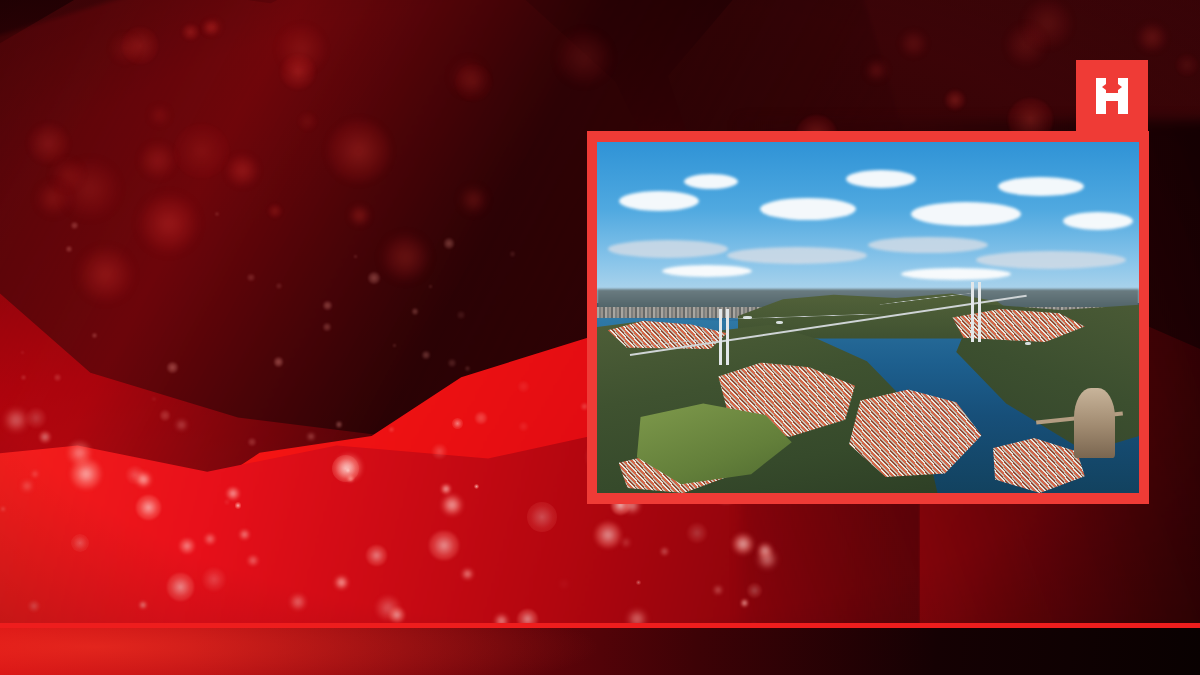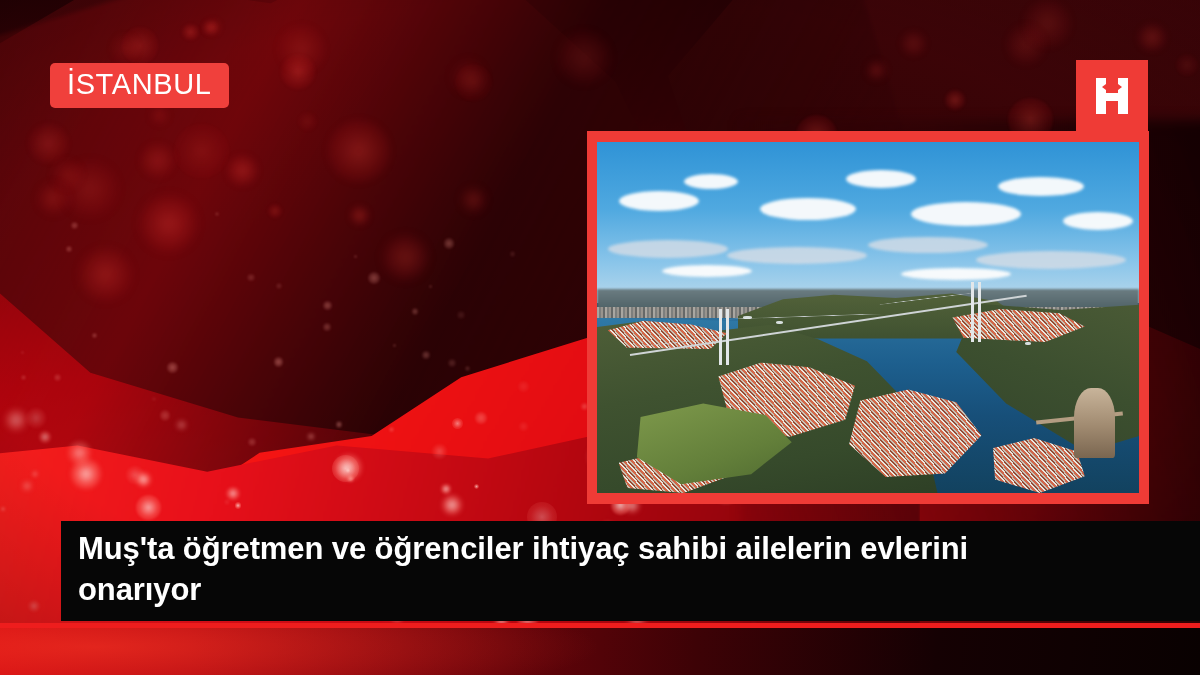--- a/index.html
+++ b/index.html
@@ -391,21 +391,20 @@
       <div class="bokeh" style="left: 323.464px; top: 323.211px; width: 7.73878px; height: 7.73878px; background: radial-gradient(circle, rgba(255, 160, 150, 0.31) 0%, rgba(220, 40, 40, 0) 100%); filter: blur(1px);"></div>
       <div class="bokeh" style="left: 21.0115px; top: 350.764px; width: 3.28521px; height: 3.28521px; background: radial-gradient(circle, rgba(255, 160, 150, 0.235) 0%, rgba(220, 40, 40, 0) 100%); filter: blur(1px);"></div>
       <div class="bokeh" style="left: 335.757px; top: 421.416px; width: 6.21525px; height: 6.21525px; background: radial-gradient(circle, rgba(255, 160, 150, 0.43) 0%, rgba(220, 40, 40, 0) 100%); filter: blur(1px);"></div>
       <div class="bokeh" style="left: 411.603px; top: 308.401px; width: 6.39244px; height: 6.39244px; background: radial-gradient(circle, rgba(255, 160, 150, 0.333) 0%, rgba(220, 40, 40, 0) 100%); filter: blur(1px);"></div>
       <div class="bokeh" style="left: 71.1752px; top: 221.95px; width: 7.13187px; height: 7.13187px; background: radial-gradient(circle, rgba(255, 160, 150, 0.333) 0%, rgba(220, 40, 40, 0) 100%); filter: blur(1px);"></div>
       <div class="bokeh" style="left: 247.688px; top: 437.526px; width: 8.75862px; height: 8.75862px; background: radial-gradient(circle, rgba(255, 160, 150, 0.29) 0%, rgba(220, 40, 40, 0) 100%); filter: blur(1px);"></div>
       <div class="bokeh" style="left: 422.095px; top: 351.488px; width: 7.74915px; height: 7.74915px; background: radial-gradient(circle, rgba(255, 160, 150, 0.318) 0%, rgba(220, 40, 40, 0) 100%); filter: blur(1px);"></div>
     </div>
   <div class="vig"></div>
 
-  <div class="city-badge">İSTANBUL</div>
 
   <div class="logo-box">
     <span>
       <svg width="44" height="44" viewBox="0 0 44 44" aria-hidden="true">
         <path fill="#ffffff" d="M6 4 h10 v6 l-4 3 4 3 v3 h12 v-3 l4 -3 -4 -3 V4 h10 v36 H28 v-13 H16 v13 H6 Z"></path>
       </svg>
     </span>
   </div>
 
   <div class="photo-frame">
@@ -458,20 +457,17 @@
       <div class="fort-wall"></div>
       <div class="fortress"></div>
 
       <div class="ship" style="left:27%; top:49.5%; width:9px; height:3px;"></div>
       <div class="ship" style="left:33%; top:51%;   width:7px; height:3px;"></div>
       <div class="ship" style="left:79%; top:57%;   width:6px; height:3px;"></div>
 
     </div>
   </div>
 
-  <div class="headline-bar">
-    <div class="headline">Muş'ta öğretmen ve öğrenciler ihtiyaç sahibi ailelerin evlerini onarıyor</div>
-  </div>
 
   <div class="red-rule"></div>
   <div class="bottom-strip"></div>
 
 </div>
 
 </body></html>

